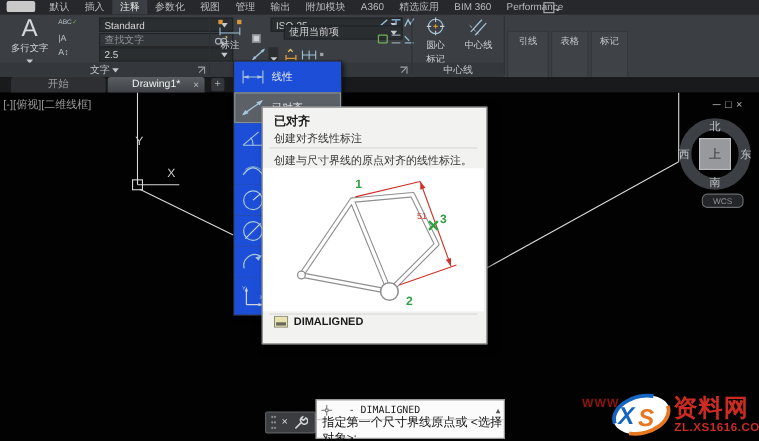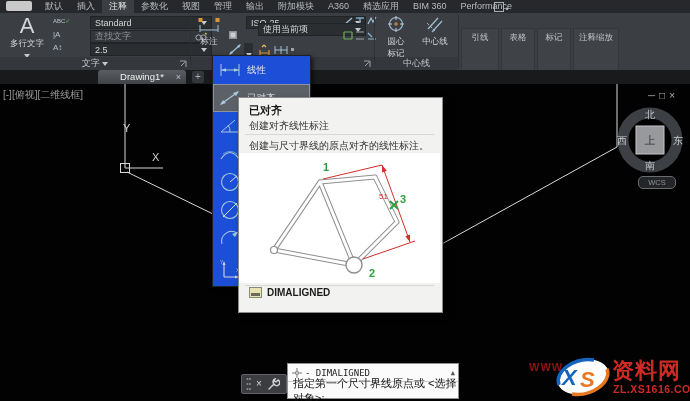--- a/index.html
+++ b/index.html
@@ -76,21 +76,21 @@
              font-weight:bold;color:#1a1a1a;font-size:10px;}
   #tt-help{position:absolute;left:10px;top:202px;font-size:9.5px;}
 
   
   #cmd-grip{left:241px;top:374px;width:46px;height:20px;background:#3b3d40;border:1px solid #5f6266;
             border-radius:2px;z-index:8;display:flex;align-items:center;gap:5px;padding:0 4px;box-sizing:border-box;}
   #cmd-grip .gx{color:#d2d4d6;font-size:10px;line-height:18px;}
   #cmdbox{left:287px;top:363px;width:172px;height:36px;background:#fbfbfb;border:1px solid #8f8f8f;
           z-index:8;box-sizing:border-box;}
   #cmd-row1{position:absolute;left:0;top:0;width:100%;height:18px;border-bottom:1px solid #cccccc;
-            display:flex;align-items:center;gap:3px;padding-left:4px;box-sizing:border-box;
+            display:flex;align-items:center;gap:15px;padding-left:4px;box-sizing:border-box;
             font-family:"DejaVu Sans Mono",monospace;font-size:9px;color:#222;}
   #cmd-row2{position:absolute;left:0;top:18px;width:100%;height:18px;display:flex;align-items:center;
             padding-left:5px;box-sizing:border-box;font-size:11px;color:#111;}
   #cmd-up{position:absolute;right:3px;top:5px;font-size:7px;color:#555;}
 
   
   #wm{left:526px;top:355px;width:164px;height:46px;z-index:9;}
   #wm-www{position:absolute;left:3px;top:6px;color:#8f1410;font-size:11px;font-weight:bold;letter-spacing:1px;}
   #wm-name{position:absolute;left:86px;top:1px;color:#cc2b24;font-size:22px;font-weight:bold;letter-spacing:1px;}
   #wm-url{position:absolute;left:87px;top:28px;color:#cc2b24;font-size:10.5px;font-weight:bold;letter-spacing:.5px;}
@@ -246,27 +246,26 @@
       <span class="caret"></span>
     </div>
     <div class="cp" style="left:501px;width:32px;">
       <div class="cpl">表格</div>
       <span class="caret"></span>
     </div>
     <div class="cp" style="left:537px;width:32px;">
       <div class="cpl">标记</div>
       <span class="caret"></span>
     </div>
-    <div class="cp" style="left:573px;width:44px;">
-      <div class="cpl">注释缩放</div>
-      <span class="caret"></span>
-    </div>
   </div>
 
   <div id="filetabs" class="abs">
+    <div class="ftab" id="tab-start">
+      <span>开始</span>
+    </div>
     <div class="ftab" id="tab-drawing">
       <span>Drawing1*</span>
       <span class="x">×</span>
     </div>
     <div id="tab-new"><span>+</span></div>
   </div>
 
   <svg id="canvas-svg" class="abs" width="690" height="317" viewBox="0 0 690 317">
     <g stroke="#d8d8d8" stroke-width="1" fill="none">
       <line x1="125" y1="0" x2="125" y2="84"></line>

